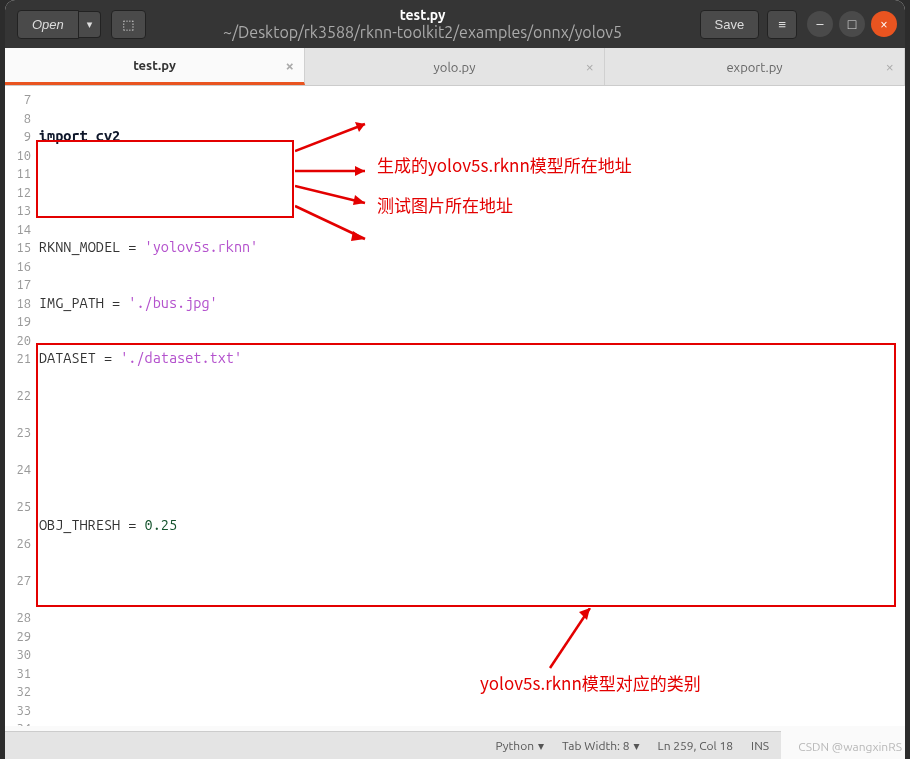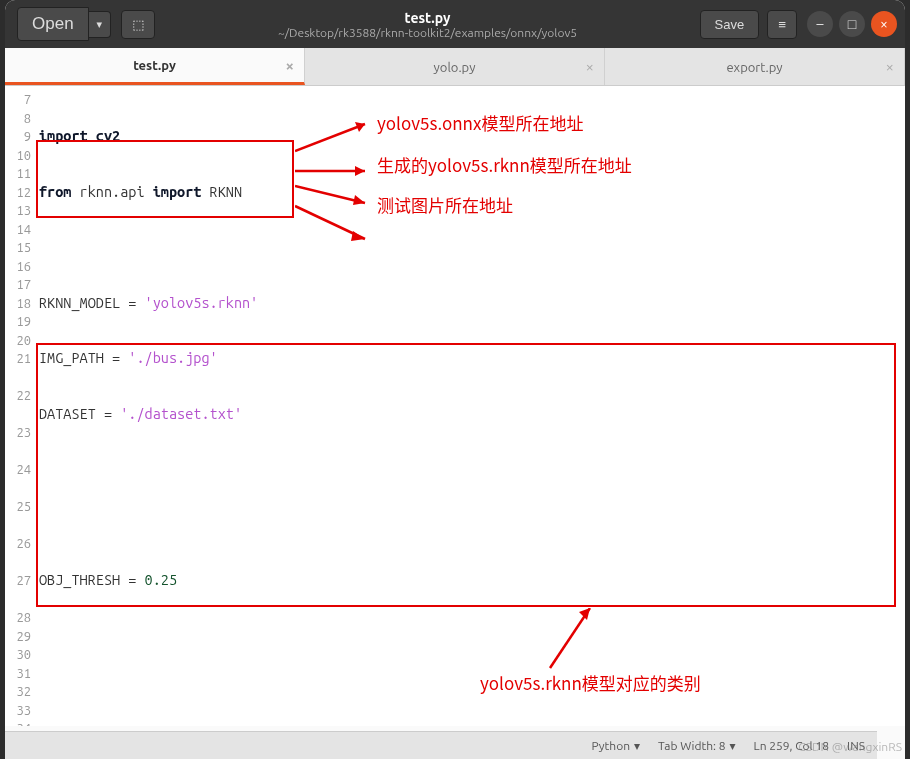--- a/index.html
+++ b/index.html
@@ -27,22 +27,23 @@
   border-radius: 10px 10px 0 0;
   padding: 0 8px;
   color: #ddd;
 }
 .btn-open {
   background: #4a4a4a;
   border: 1px solid #222;
   color: #ddd;
   padding: 6px 14px;
   border-radius: 4px 0 0 4px;
-  font-size: 17px;
+  font-size: 13px;
   margin-left: 4px;
+  font-style: italic;
 }
 .btn-open-arrow {
   background: #4a4a4a;
   border: 1px solid #222;
   border-left: none;
   color: #ddd;
   padding: 6px 8px;
   border-radius: 0 4px 4px 0;
   font-size: 11px;
 }
@@ -50,21 +51,21 @@
   background: #4a4a4a;
   border: 1px solid #222;
   color: #ddd;
   padding: 6px 10px;
   border-radius: 4px;
   margin-left: 10px;
   font-size: 13px;
 }
 .title-center { flex: 1; text-align: center; }
 .title-main { color: #fff; font-weight: bold; font-size: 14px; }
-.title-sub { color: #aaa; font-size: 12px; }
+.title-sub { color: #aaa; font-size: 16px; }
 .btn-save {
   background: #4a4a4a;
   border: 1px solid #222;
   color: #ddd;
   padding: 6px 14px;
   border-radius: 4px;
   font-size: 13px;
   margin-right: 8px;
 }
 .btn-menu {
@@ -135,21 +136,21 @@
 .str { color: #b452cd; }
 .num { color: #14532d; }
 .bool { color: #b452cd; }
 .redbox { position: absolute; border: 2.5px solid #e30000; pointer-events: none; }
 .anno { position: absolute; color: #e30000; font-size: 17px; font-family: "Microsoft YaHei","Noto Sans CJK SC",sans-serif; }
 .arrow { position: absolute; pointer-events: none; }
 .statusbar {
   position: absolute;
   bottom: 0;
   left: 5px;
-  width: 872px;
+  width: 776px;
   height: 28px;
   background: #e4e4e4;
   border-top: 1px solid #ccc;
   display: flex;
   justify-content: flex-end;
   font-size: 12px;
   color: #555;
   padding: 0 12px;
   gap: 18px;
 }
@@ -237,21 +238,20 @@
       <div>29</div>
       <div>30</div>
       <div>31</div>
       <div>32</div>
       <div>33</div>
       <div>34</div>
 
     </div>
     <div class="code">
       <div><span class="kw">import cv2</span></div>
-      <div><span class="kw">from</span><span> rknn.api </span><span class="kw">import</span><span> RKNN</span></div>
       <div>&nbsp;</div>
       <div><span>RKNN_MODEL = </span><span class="str">'yolov5s.rknn'</span></div>
       <div><span>IMG_PATH = </span><span class="str">'./bus.jpg'</span></div>
       <div><span>DATASET = </span><span class="str">'./dataset.txt'</span></div>
       <div>&nbsp;</div>
       <div>&nbsp;</div>
       <div><span>OBJ_THRESH = </span><span class="num">0.25</span></div>
       
       
       
@@ -289,21 +289,20 @@
       </svg>
     <svg class="arrow" style="left:290px;top:115px;width:80px;height:45px">
         <line x1="0" y1="5" x2="70" y2="38" stroke="#e30000" stroke-width="2.5"></line>
         <polygon points="70,38 58,30 56,40" fill="#e30000"></polygon>
       </svg>
     <svg class="arrow" style="left:540px;top:522px;width:50px;height:70px">
         <line x1="45" y1="0" x2="5" y2="60" stroke="#e30000" stroke-width="2.5"></line>
         <polygon points="45,0 34,4 42,12" fill="#e30000"></polygon>
       </svg>
 
-    <div class="anno" style="left:372px;top:28px">yolov5s.onnx模型所在地址</div>
     <div class="anno" style="left:372px;top:70px">生成的yolov5s.rknn模型所在地址</div>
     <div class="anno" style="left:372px;top:110px">测试图片所在地址</div>
     <div class="anno" style="left:475px;top:588px">yolov5s.rknn模型对应的类别</div>
   </div>
 </div>
 
 <div class="statusbar">
   <div class="sb-item">
       <span>Python</span>
       <span>▾</span>

